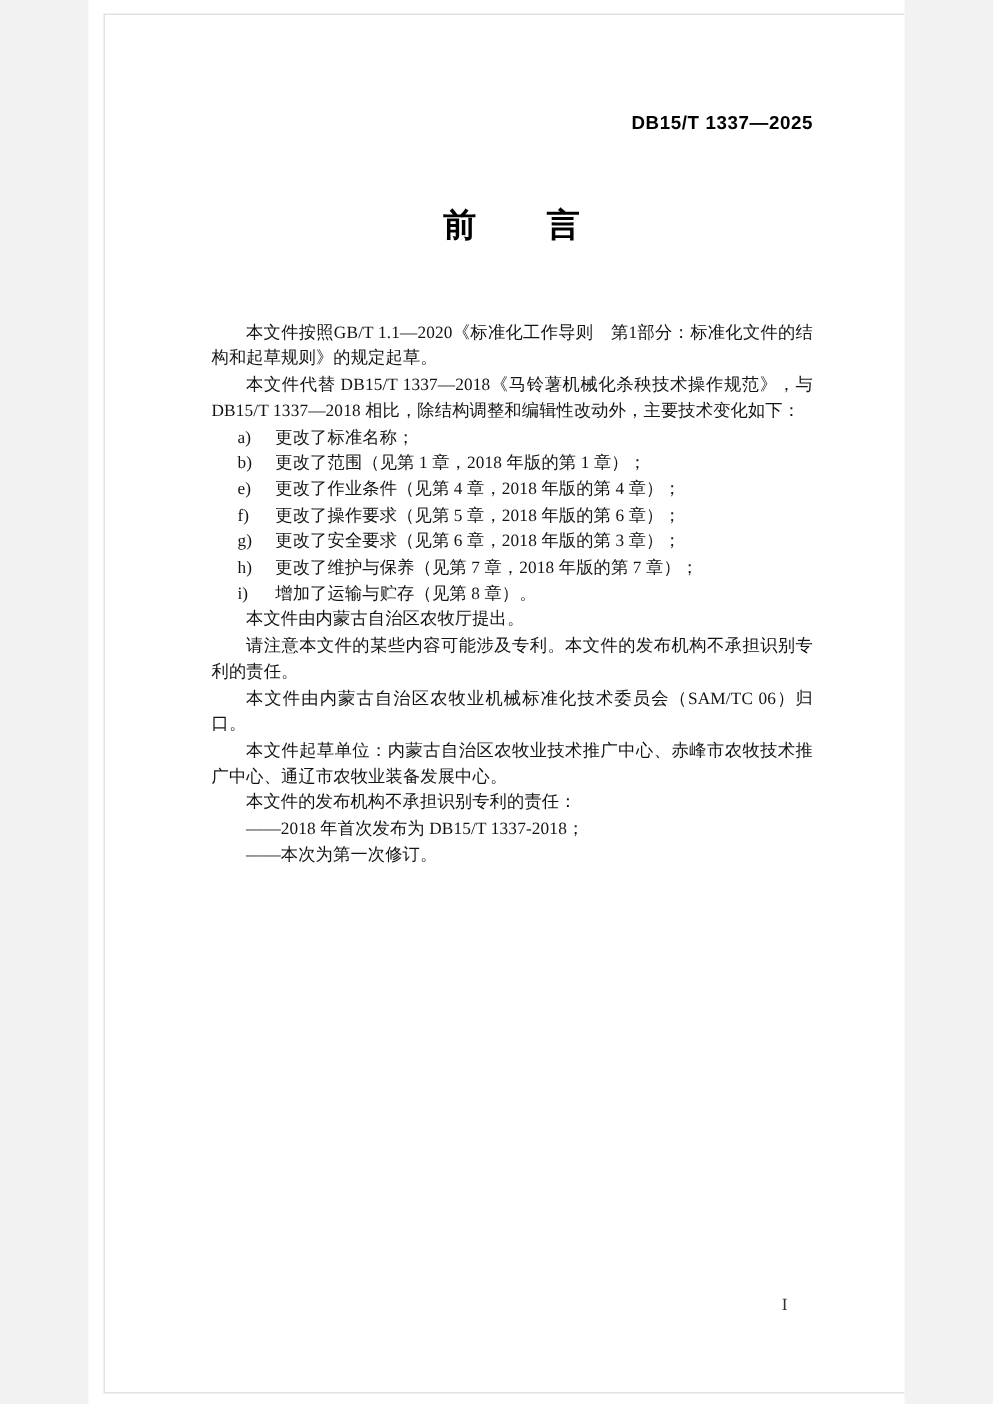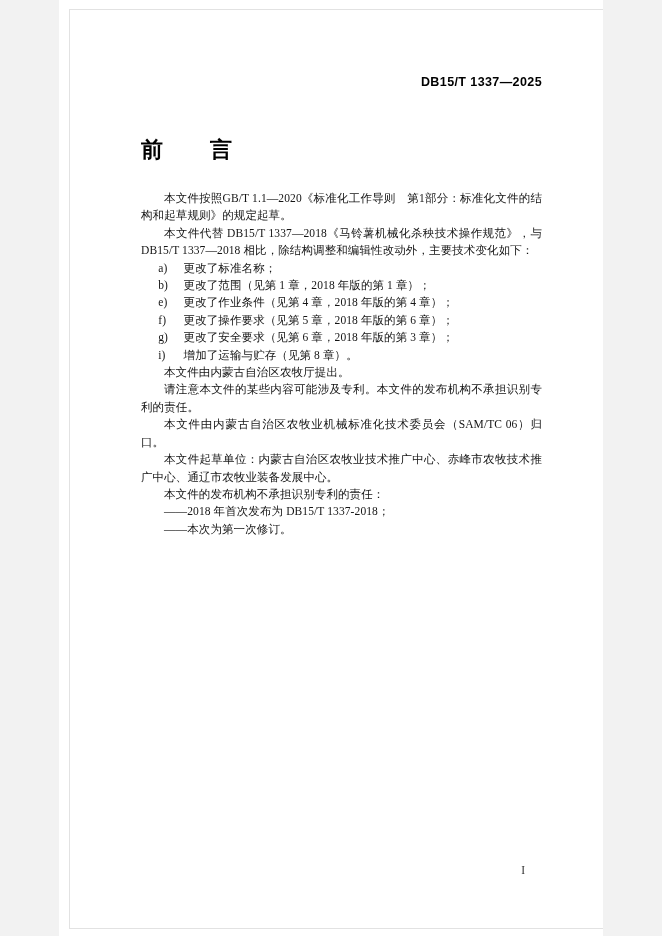--- a/index.html
+++ b/index.html
@@ -34,28 +34,29 @@
     color: #000;
   }
   .content {
     position: absolute;
     left: 82px;
     right: 61px;
     top: 0;
   }
   .title {
     margin-top: 135px;
+    text-align: center;
     font-family: "Liberation Sans", "DejaVu Sans", sans-serif;
     font-weight: 700;
     font-size: 22px;
     letter-spacing: 1px;
     color: #000;
   }
   .body-text {
-    margin-top: 25px;
+    margin-top: 49px;
     font-size: 11.5px;
     line-height: 17.4px;
     text-align: justify;
     letter-spacing: 0.1px;
   }
   .para { text-indent: 2em; }
   .change-list { }
   .change-item { padding-left: 1.5em; }
   .change-label {
     display: inline-block;
@@ -85,20 +86,21 @@
     <div class="body-text">
       <p class="para">本文件按照GB/T 1.1—2020《标准化工作导则　第1部分：标准化文件的结构和起草规则》的规定起草。</p>
       <p class="para">本文件代替 DB15/T 1337—2018《马铃薯机械化杀秧技术操作规范》，与 DB15/T 1337—2018 相比，除结构调整和编辑性改动外，主要技术变化如下：</p>
 
       <div class="change-list">
         <div class="change-item"><span class="change-label">a)</span><span>更改了标准名称；</span></div>
         <div class="change-item"><span class="change-label">b)</span><span>更改了范围（见第 1 章，2018 年版的第 1 章）；</span></div>
         <div class="change-item"><span class="change-label">e)</span><span>更改了作业条件（见第 4 章，2018 年版的第 4 章）；</span></div>
         <div class="change-item"><span class="change-label">f)</span><span>更改了操作要求（见第 5 章，2018 年版的第 6 章）；</span></div>
         <div class="change-item"><span class="change-label">g)</span><span>更改了安全要求（见第 6 章，2018 年版的第 3 章）；</span></div>
+        <div class="change-item"><span class="change-label">h)</span><span>更改了维护与保养（见第 7 章，2018 年版的第 7 章）；</span></div>
         <div class="change-item"><span class="change-label">i)</span><span>增加了运输与贮存（见第 8 章）。</span></div>
       </div>
 
       <p class="para">本文件由内蒙古自治区农牧厅提出。</p>
       <p class="para">请注意本文件的某些内容可能涉及专利。本文件的发布机构不承担识别专利的责任。</p>
       <p class="para">本文件由内蒙古自治区农牧业机械标准化技术委员会（SAM/TC 06）归口。</p>
       <p class="para">本文件起草单位：内蒙古自治区农牧业技术推广中心、赤峰市农牧技术推广中心、通辽市农牧业装备发展中心。</p>
       <p class="para">本文件的发布机构不承担识别专利的责任：</p>
 
       <div>

